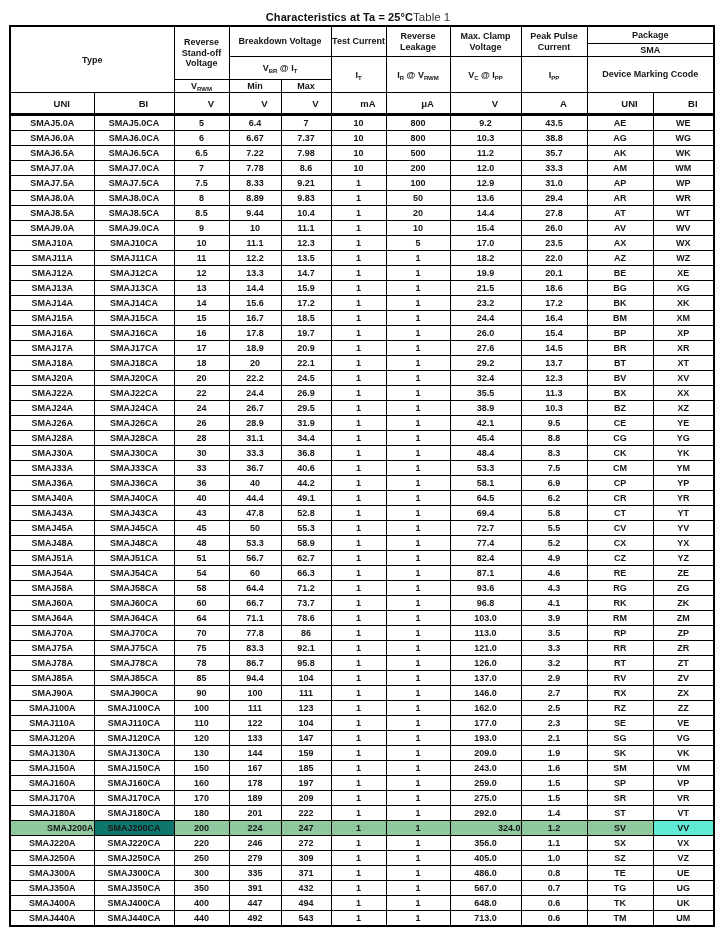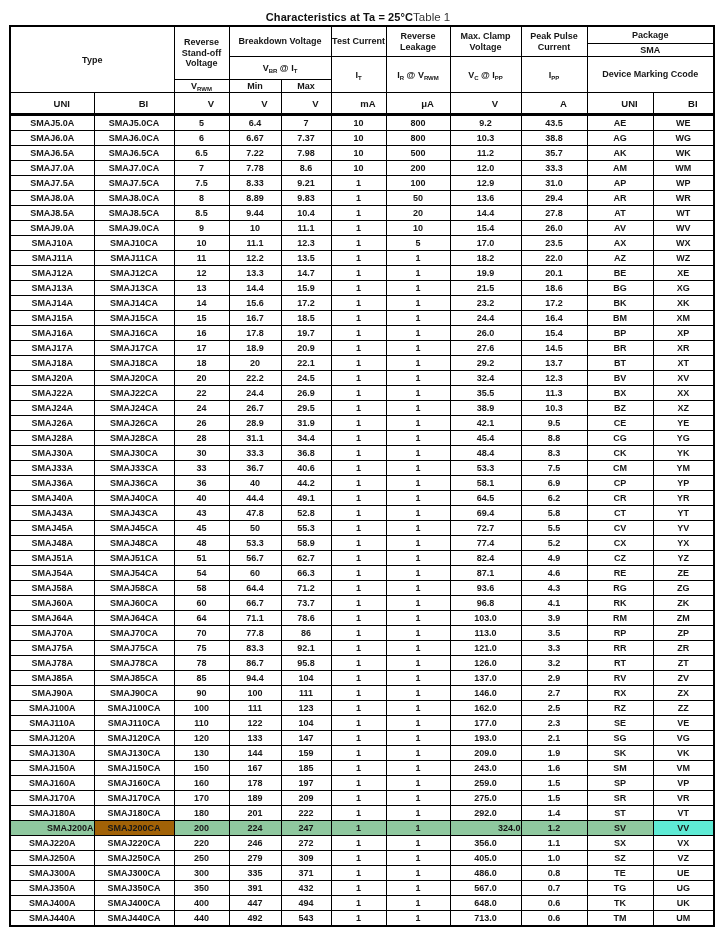--- a/index.html
+++ b/index.html
@@ -741,21 +741,21 @@
           <td>222</td>
           <td>1</td>
           <td>1</td>
           <td>292.0</td>
           <td>1.4</td>
           <td>ST</td>
           <td>VT</td>
         </tr>
         <tr class="hl" style="--hl: #8fc89f;">
           <td style="background: rgb(143, 200, 159); text-align: right;">SMAJ200A</td>
-          <td style="background: #a16207;">SMAJ200CA</td>
+          <td style="background: #0f766e;">SMAJ200CA</td>
           <td style="background: rgb(143, 200, 159);">200</td>
           <td style="background: rgb(143, 200, 159);">224</td>
           <td style="background: rgb(143, 200, 159);">247</td>
           <td style="background: rgb(143, 200, 159);">1</td>
           <td style="background: rgb(143, 200, 159);">1</td>
           <td style="background: rgb(143, 200, 159); text-align: right;">324.0</td>
           <td style="background: rgb(143, 200, 159);">1.2</td>
           <td style="background: rgb(143, 200, 159);">SV</td>
           <td style="background: #5eead4;">VV</td>
         </tr>

